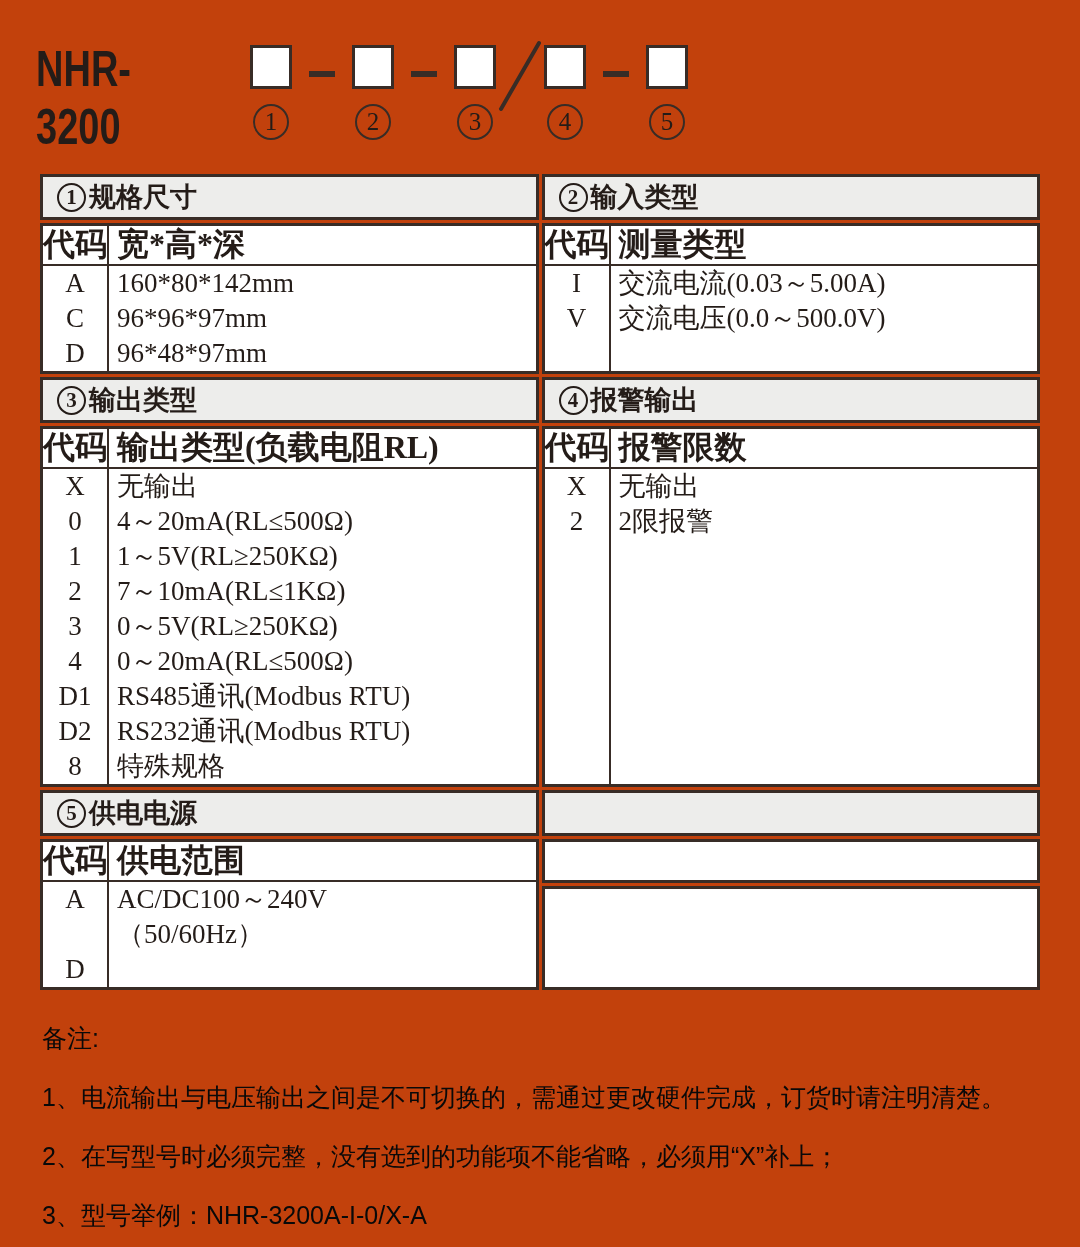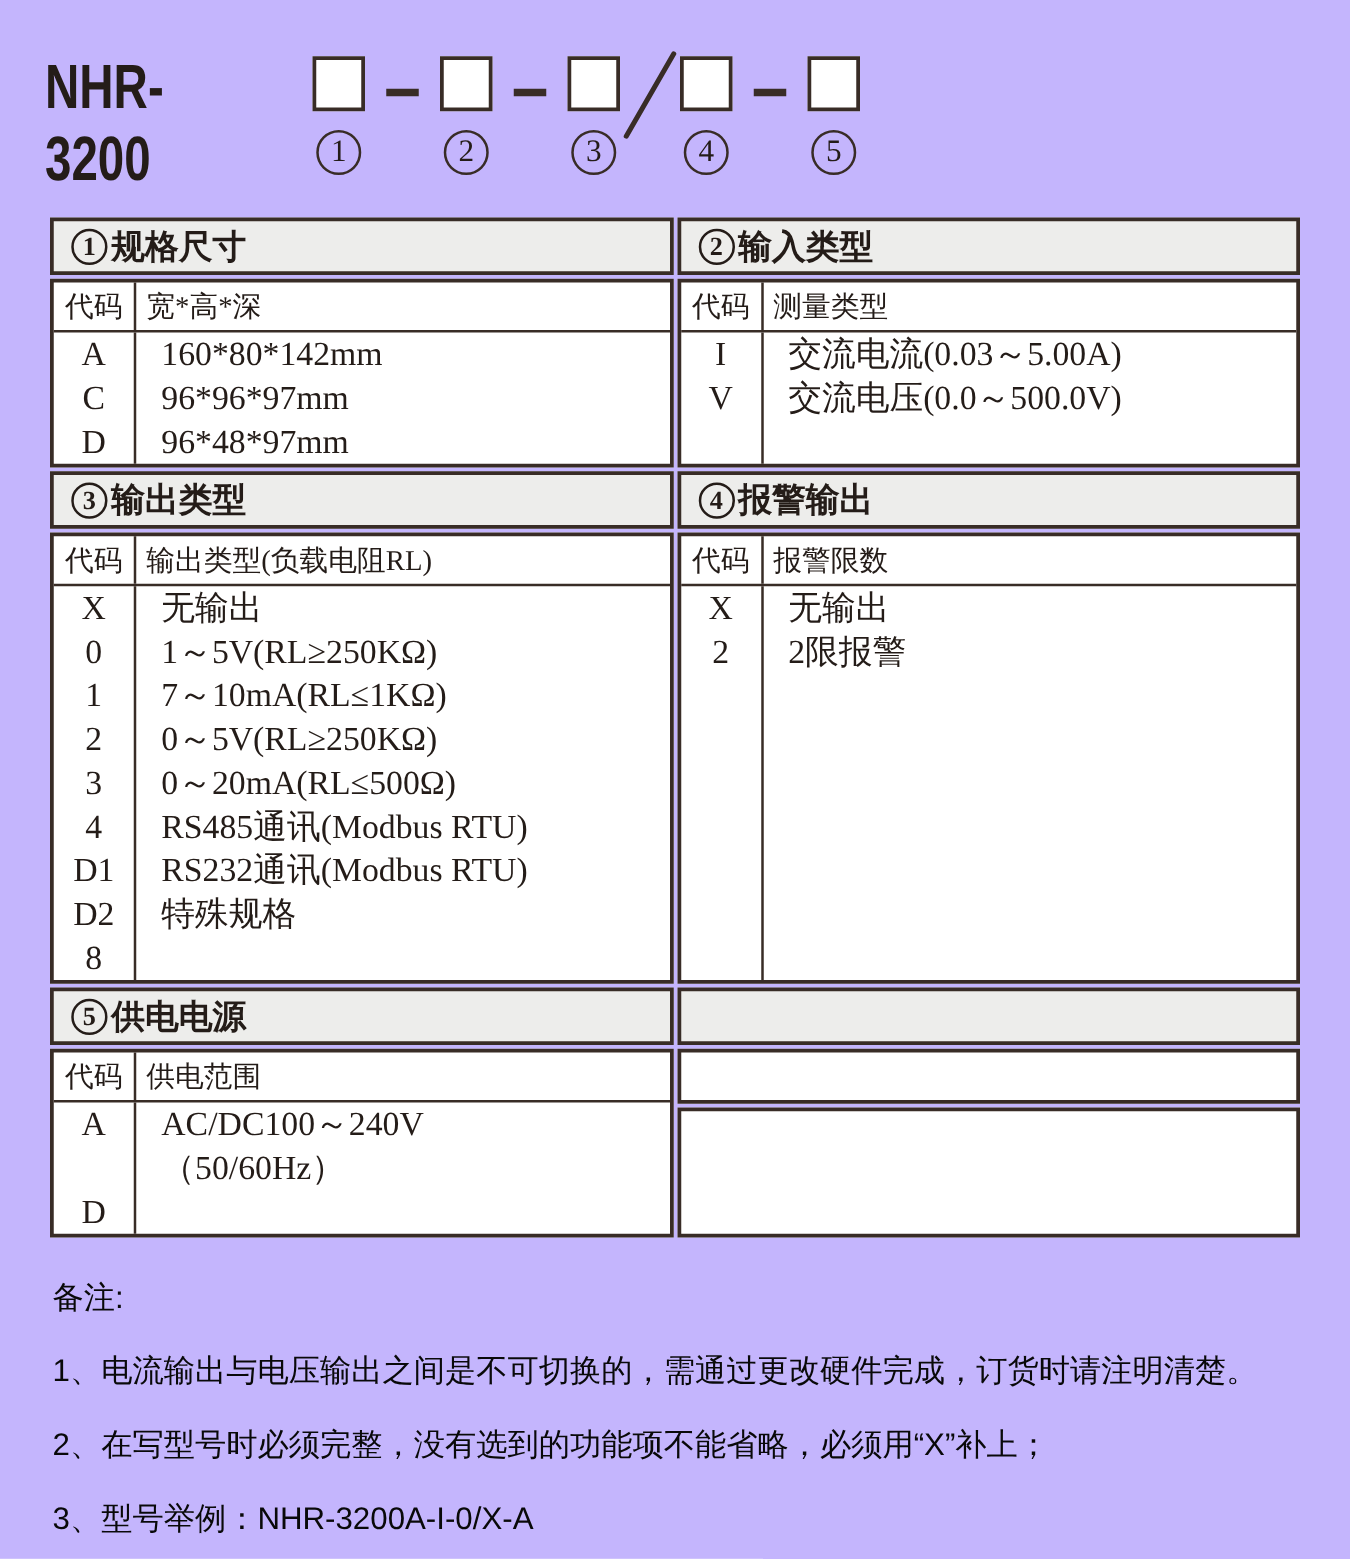--- a/index.html
+++ b/index.html
@@ -1,20 +1,20 @@
 <!DOCTYPE html>
 <html><head>
 <meta charset="utf-8">
 <style>
   * { box-sizing: border-box; margin: 0; padding: 0; }
   body { background: #ffffff; }
   .page {
     position: relative;
     width: 1080px; height: 1247px;
-    background: #c4b5fd;
+    background: #c2410c;
     font-family: "Liberation Serif", "DejaVu Serif", serif;
     color: #241c18;
     overflow: hidden;
   }
   
   .model-row { display: flex; align-items: flex-start; margin: 38px 0 0 36px; }
   .model-title {
     font-family: "Liberation Sans", "DejaVu Sans", sans-serif;
     font-size: 50px; font-weight: bold; letter-spacing: 0px;
     color: #241c18; transform: scaleX(0.76); transform-origin: left top;
@@ -45,28 +45,28 @@
   }
   .band-num {
     width: 29px; height: 29px; border: 2px solid #241c18; border-radius: 50%;
     display: flex; align-items: center; justify-content: center;
     font-size: 21px; margin-right: 3px; flex: none;
     font-family: "Liberation Serif", "DejaVu Serif", serif;
   }
   .sec-table { border: 3px solid #382c26; background: #fff; flex: none; }
   .thead {
     display: flex; border-bottom: 2px solid #382c26; height: 40px;
-    font-weight: normal; font-size: 23px;
+    font-weight: bold; font-size: 32px;
   }
   .thead .code-h { width: 66px; flex: none; border-right: 2px solid #382c26; display: flex; align-items: center; justify-content: center; }
   .thead .val-h  { flex: 1; display: flex; align-items: center; padding-left: 8px; white-space: pre; }
   .val-h.indent { }
   .tbody { display: flex; font-size: 27px; }
   .tbody .codes { width: 66px; flex: none; border-right: 2px solid #382c26; text-align: center; }
-  .tbody .vals  { flex: 1; padding-left: 20px; }
+  .tbody .vals  { flex: 1; padding-left: 8px; }
   .cline, .vline { height: 35px; line-height: 35px; white-space: pre; }
   .h3rows { height: 105px; }
   .h9rows { height: 315px; }
   .empty-head { height: 44px; border: 3px solid #382c26; background: #fff; flex: none; }
   .empty-body { height: 104px; border: 3px solid #382c26; background: #fff; flex: none; }
   
   .notes {
     margin: 34px 0 0 42px;
     font-family: "Liberation Sans", "DejaVu Sans", sans-serif;
     font-size: 25px; color: #090909;
@@ -152,20 +152,21 @@
             <div class="cline">1</div>
             <div class="cline">2</div>
             <div class="cline">3</div>
             <div class="cline">4</div>
             <div class="cline">D1</div>
             <div class="cline">D2</div>
             <div class="cline">8</div>
           </div>
           <div class="vals">
             <div class="vline">无输出</div>
+            <div class="vline">4～20mA(RL≤500Ω)</div>
             <div class="vline">1～5V(RL≥250KΩ)</div>
             <div class="vline">7～10mA(RL≤1KΩ)</div>
             <div class="vline">0～5V(RL≥250KΩ)</div>
             <div class="vline">0～20mA(RL≤500Ω)</div>
             <div class="vline">RS485通讯(Modbus RTU)</div>
             <div class="vline">RS232通讯(Modbus RTU)</div>
             <div class="vline">特殊规格</div>
           </div>
         </div>
       </div>

